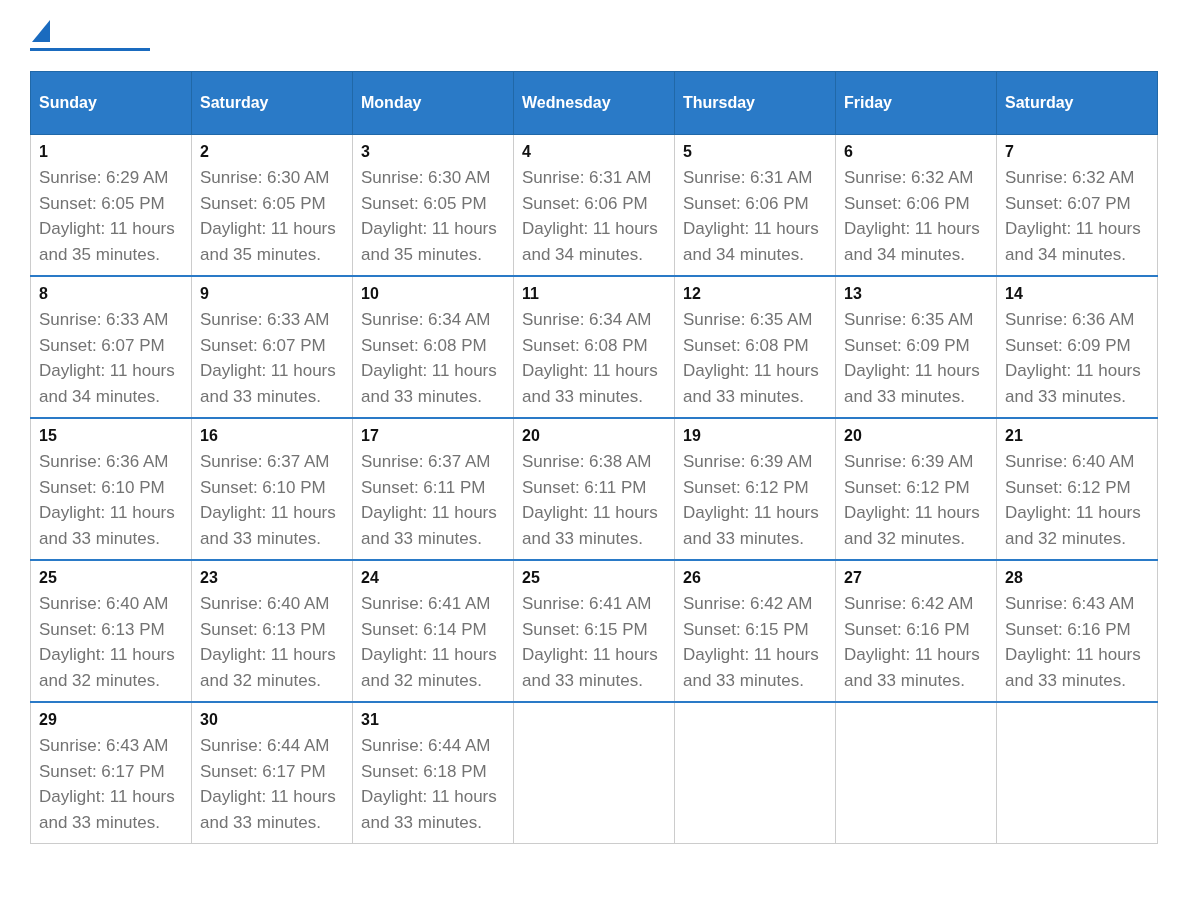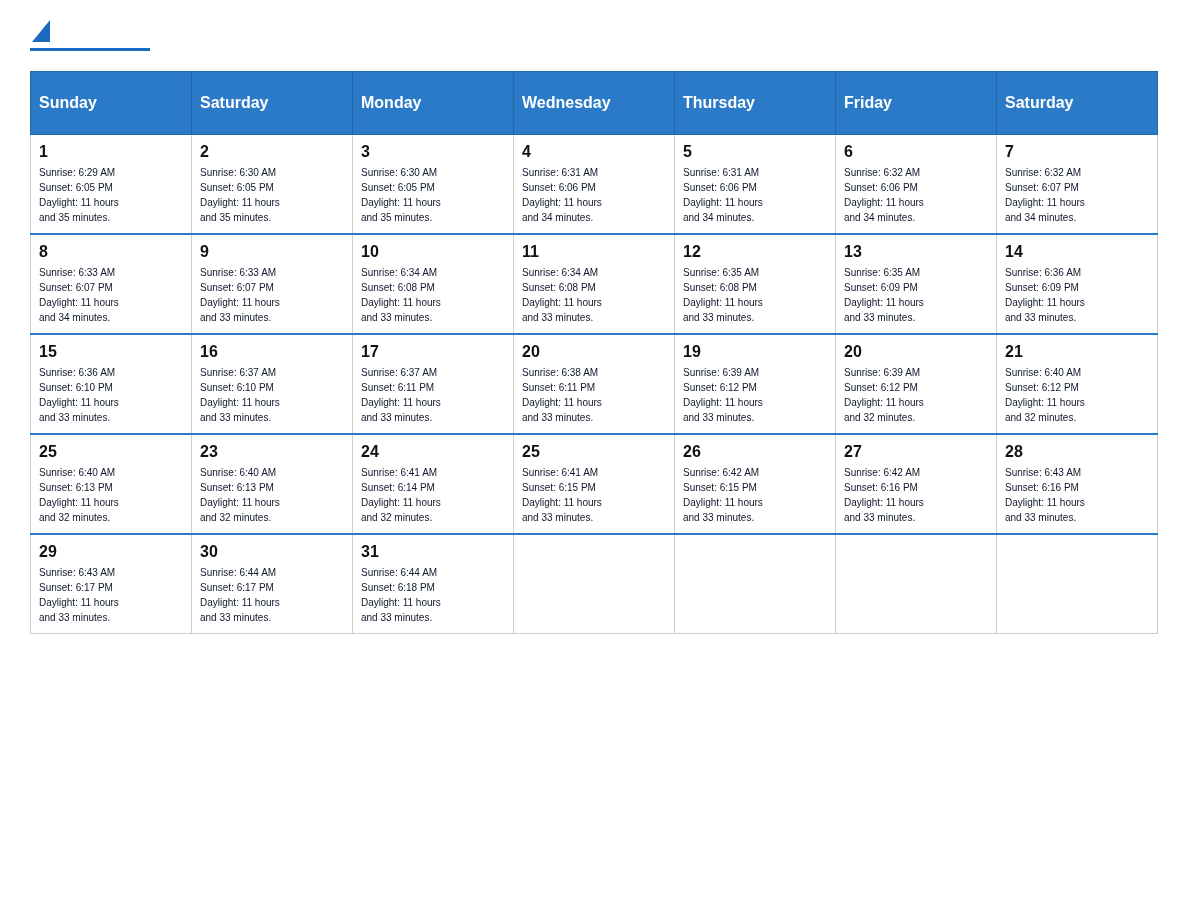--- a/index.html
+++ b/index.html
@@ -81,23 +81,23 @@
       border-bottom: 2px solid #2a7ac7;
     }
     .day-number {
       font-size: 16px;
       font-weight: bold;
       color: #111;
       display: block;
       margin-bottom: 4px;
     }
     .day-info {
-      font-size: 10px;
+      font-size: 17px;
       line-height: 1.5;
-      color: #0f172a;
+      color: #737373;
     }
     .empty-cell {
       background: #fff;
     }
   </style>
 </head>
 <body>
 
 <div class="header">
   <div class="logo">

